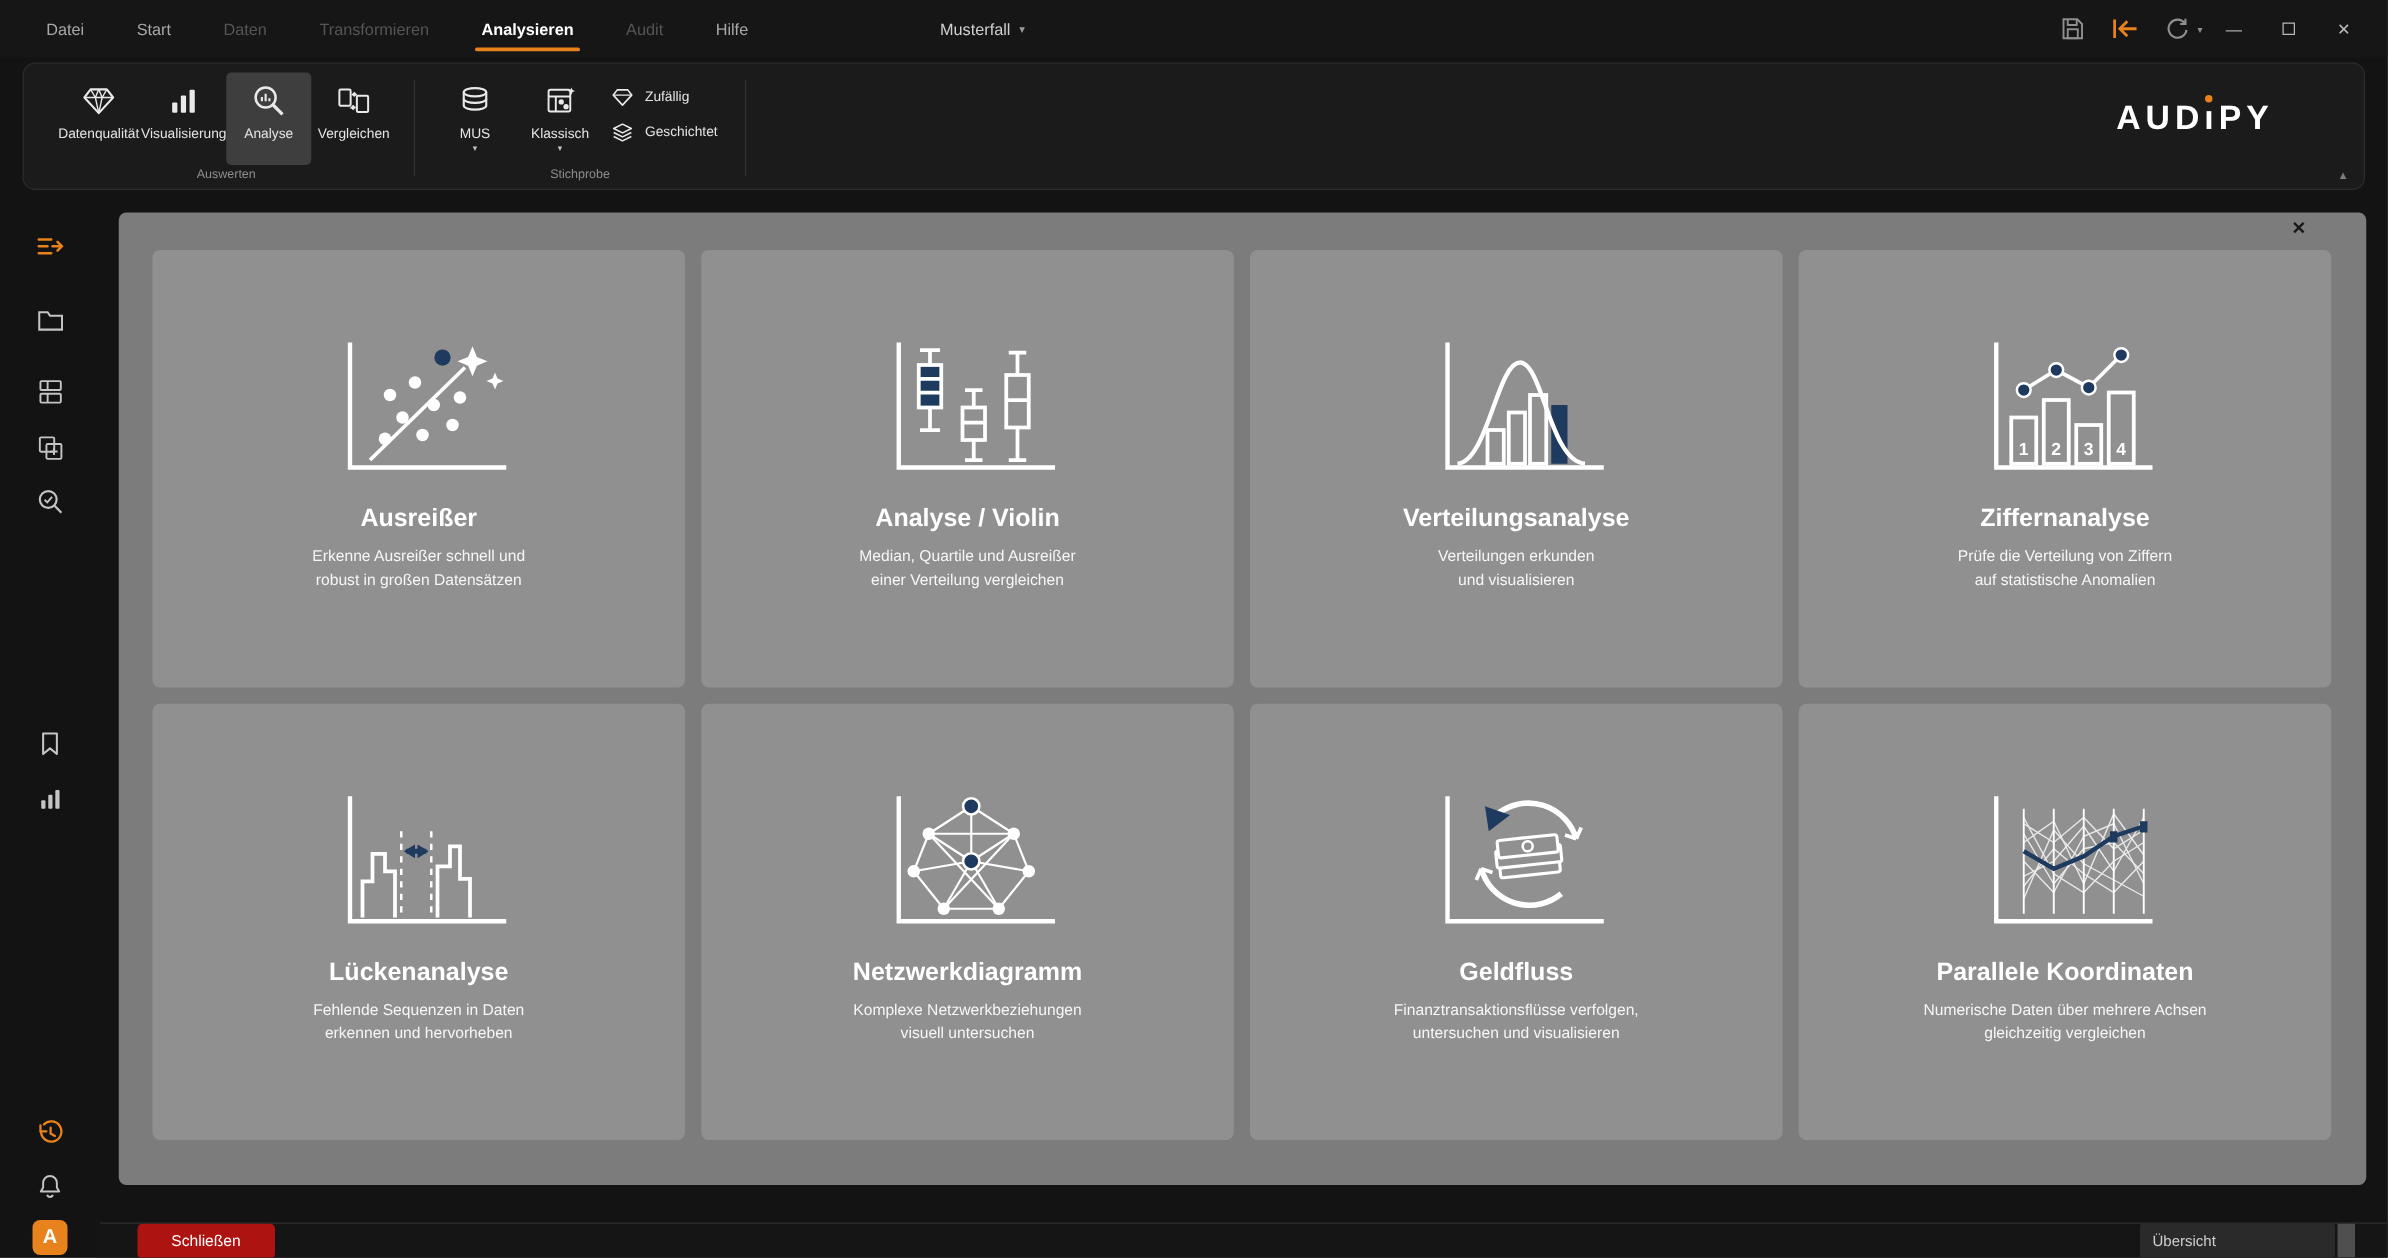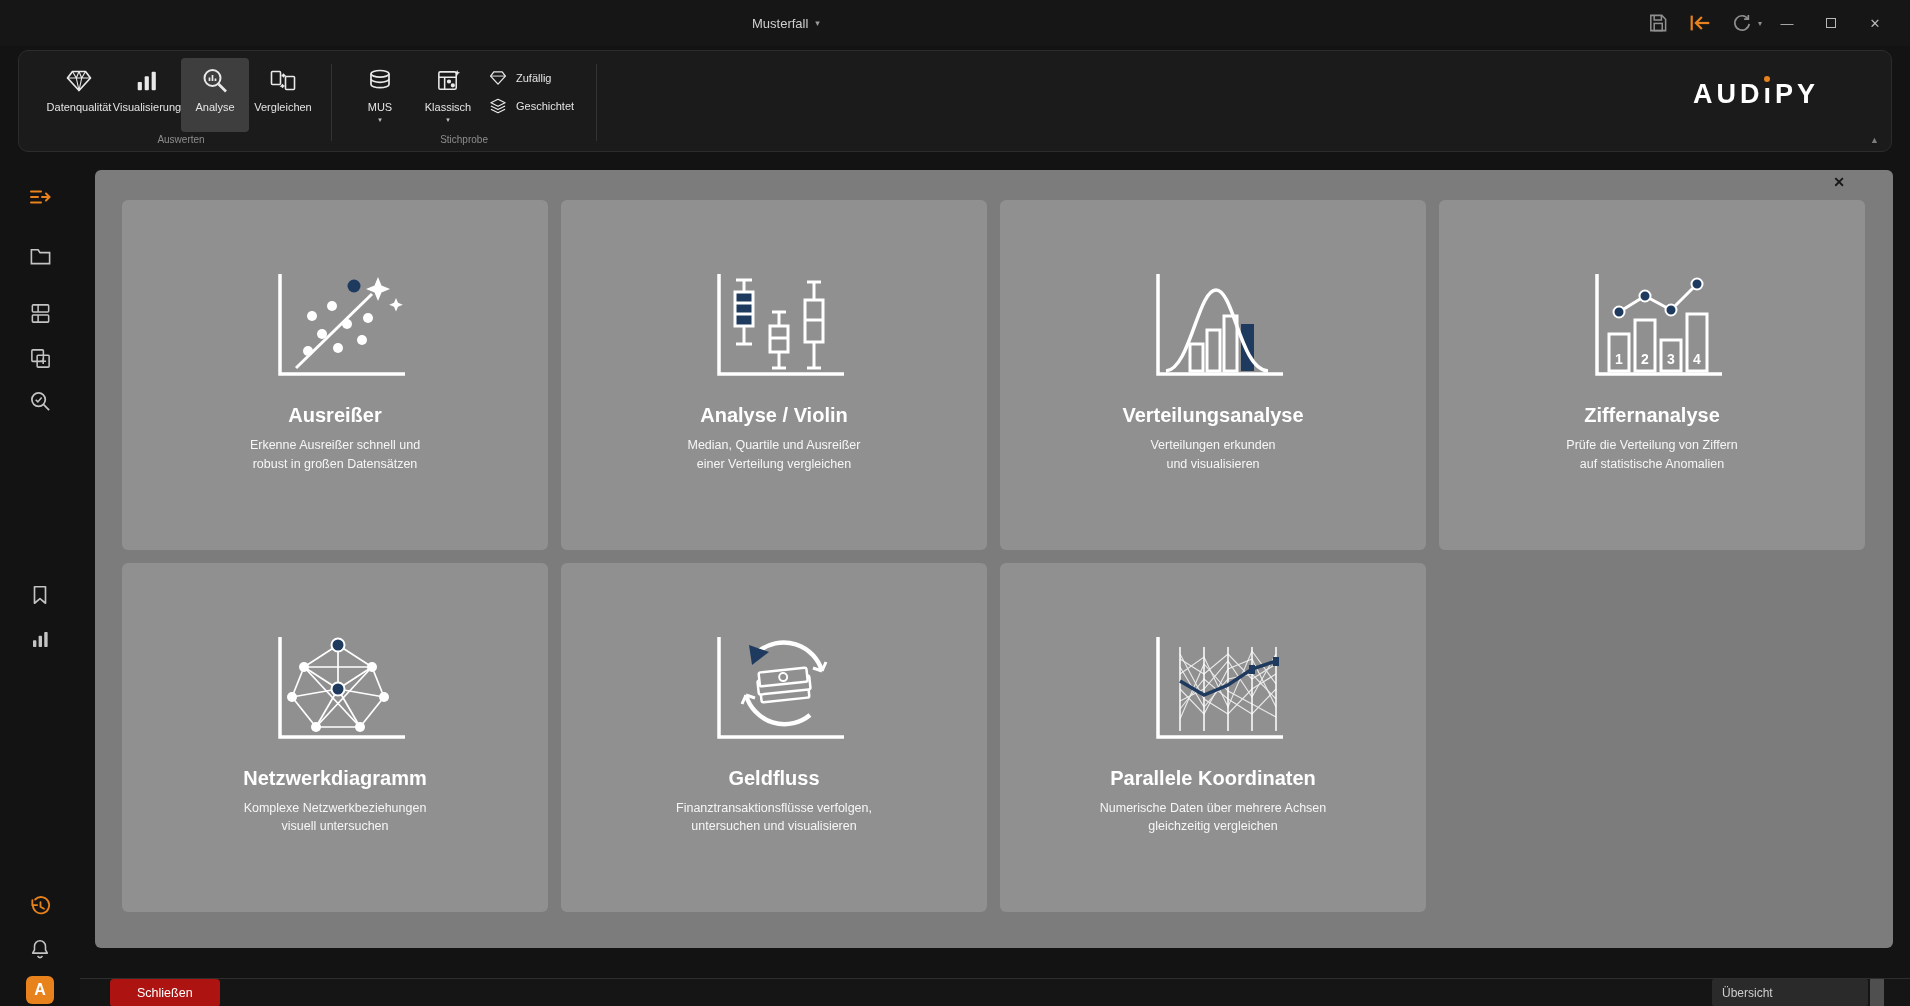--- a/index.html
+++ b/index.html
@@ -149,20 +149,29 @@
     padding-left: 10px; border-radius: 2px;
   }
   .grip { width: 14px; height: 27px; background: #4f4f4f; margin: 0 26px 0 2px; }
 
   svg { display: block; }
 </style>
 </head>
 <body>
 
 <div class="titlebar">
+  <nav class="menu">
+    <div class="menu-item">Datei</div>
+    <div class="menu-item">Start</div>
+    <div class="menu-item disabled">Daten</div>
+    <div class="menu-item disabled">Transformieren</div>
+    <div class="menu-item active">Analysieren</div>
+    <div class="menu-item disabled">Audit</div>
+    <div class="menu-item">Hilfe</div>
+  </nav>
 
   <div class="case-selector">
     <span>Musterfall</span>
     <span class="caret">▾</span>
   </div>
 
   <div class="tb-right">
     <span class="tb-icon">
       <svg width="22" height="22" viewBox="0 0 26 26" stroke="currentColor" fill="none" stroke-width="1.8">
         <path d="M4.5 4 h13 l4.5 4.5 V22 H4.5 z"></path>
@@ -463,20 +472,37 @@
               <circle cx="104" cy="54" r="5.5"></circle>
               <circle cx="130" cy="28" r="5.5"></circle>
           </g>
         </svg>
       </div>
       <div class="card-title">Ziffernanalyse</div>
       <div class="card-sub">Prüfe die Verteilung von Ziffern
 auf statistische Anomalien</div>
     </div>
 
+    <div class="card">
+      <div class="card-icon">
+        <svg width="170" height="140" viewBox="0 0 170 140">
+          <path d="M30 18 V118 H155" stroke="#fff" stroke-width="3.5" fill="none"></path>
+          <path d="M40 115 V86 H48 V64 H58 V78 H66 V115" stroke="#fff" stroke-width="3" fill="none"></path>
+          <path d="M100 115 V74 H110 V58 H118 V84 H126 V115" stroke="#fff" stroke-width="3" fill="none"></path>
+          <line x1="71" y1="46" x2="71" y2="112" stroke="#fff" stroke-width="2" stroke-dasharray="5 5"></line>
+          <line x1="95" y1="46" x2="95" y2="112" stroke="#fff" stroke-width="2" stroke-dasharray="5 5"></line>
+          <line x1="75" y1="62" x2="91" y2="62" stroke="#1E3A5F" stroke-width="4"></line>
+          <path d="M73 62 l9 -5.5 v11 z" fill="#1E3A5F"></path>
+          <path d="M93 62 l-9 -5.5 v11 z" fill="#1E3A5F"></path>
+        </svg>
+      </div>
+      <div class="card-title">Lückenanalyse</div>
+      <div class="card-sub">Fehlende Sequenzen in Daten
+erkennen und hervorheben</div>
+    </div>
 
     <div class="card">
       <div class="card-icon">
         <svg width="170" height="140" viewBox="0 0 170 140">
           <path d="M30 18 V118 H155" stroke="#fff" stroke-width="3.5" fill="none"></path>
           <g stroke="#fff" stroke-width="1.7">
             <line x1="88" y1="26" x2="54" y2="48"></line>
               <line x1="88" y1="26" x2="122" y2="48"></line>
               <line x1="88" y1="26" x2="88" y2="70"></line>
             <line x1="54" y1="48" x2="122" y2="48"></line>

